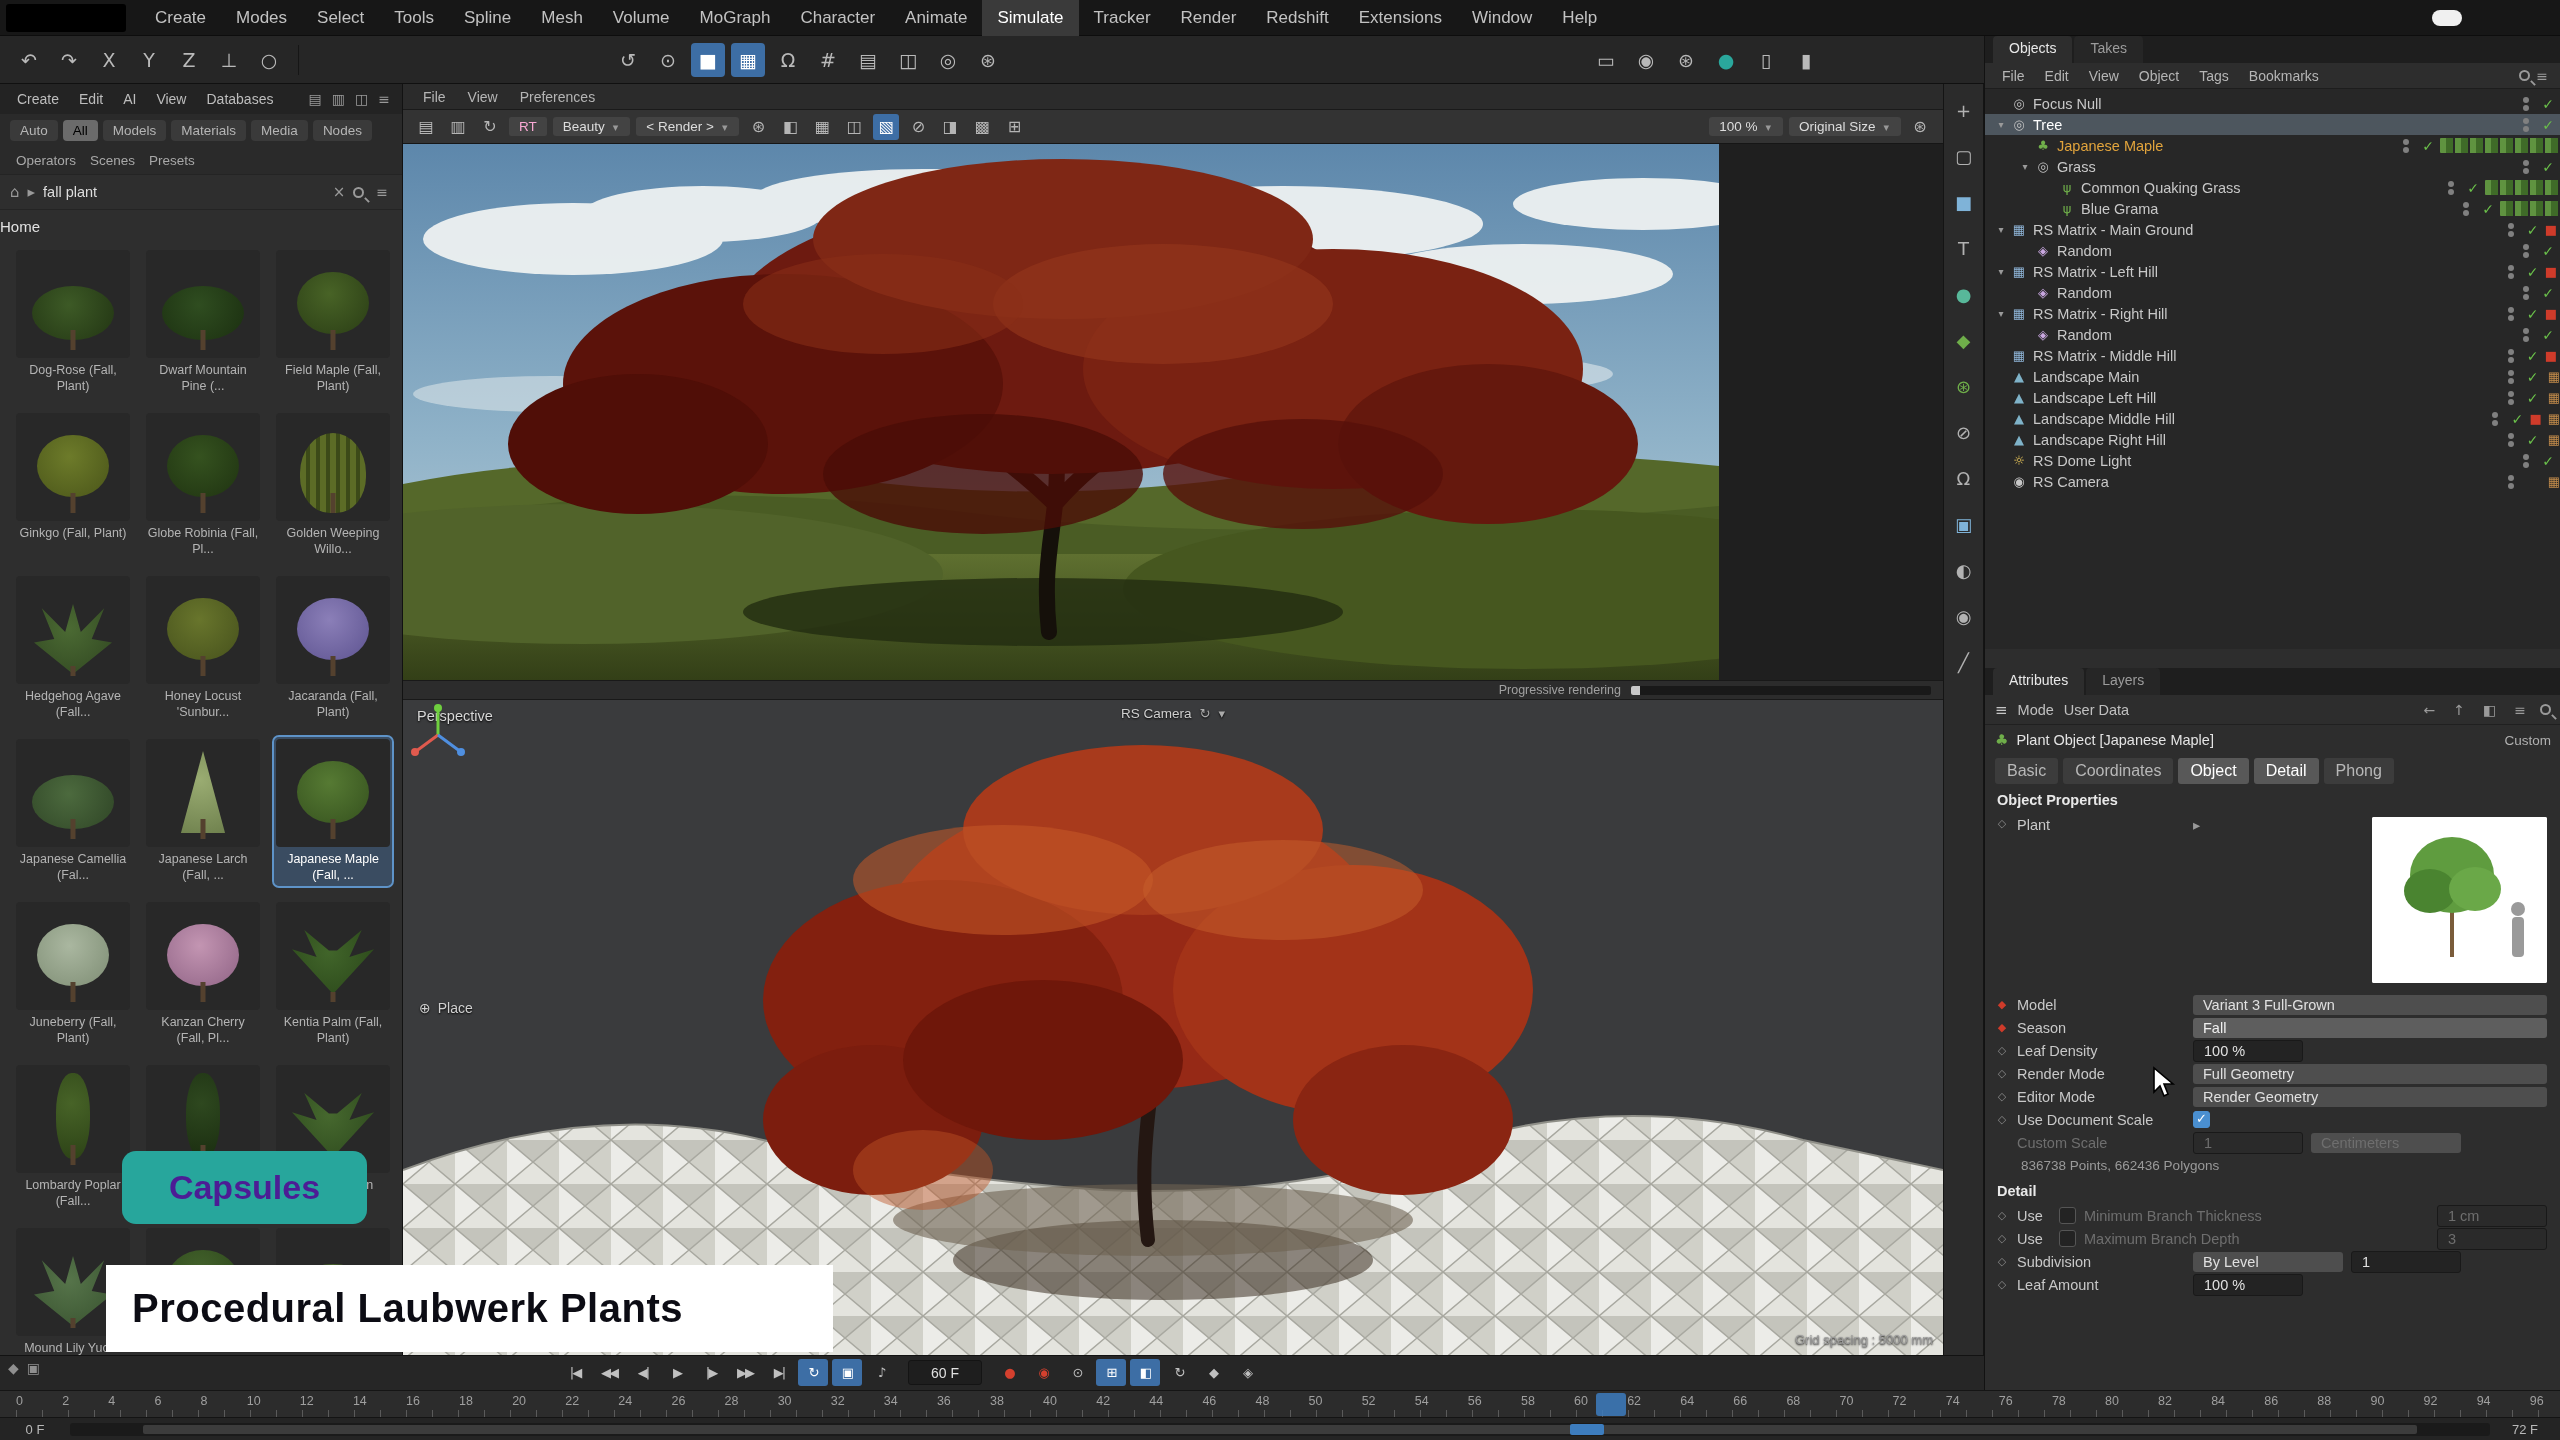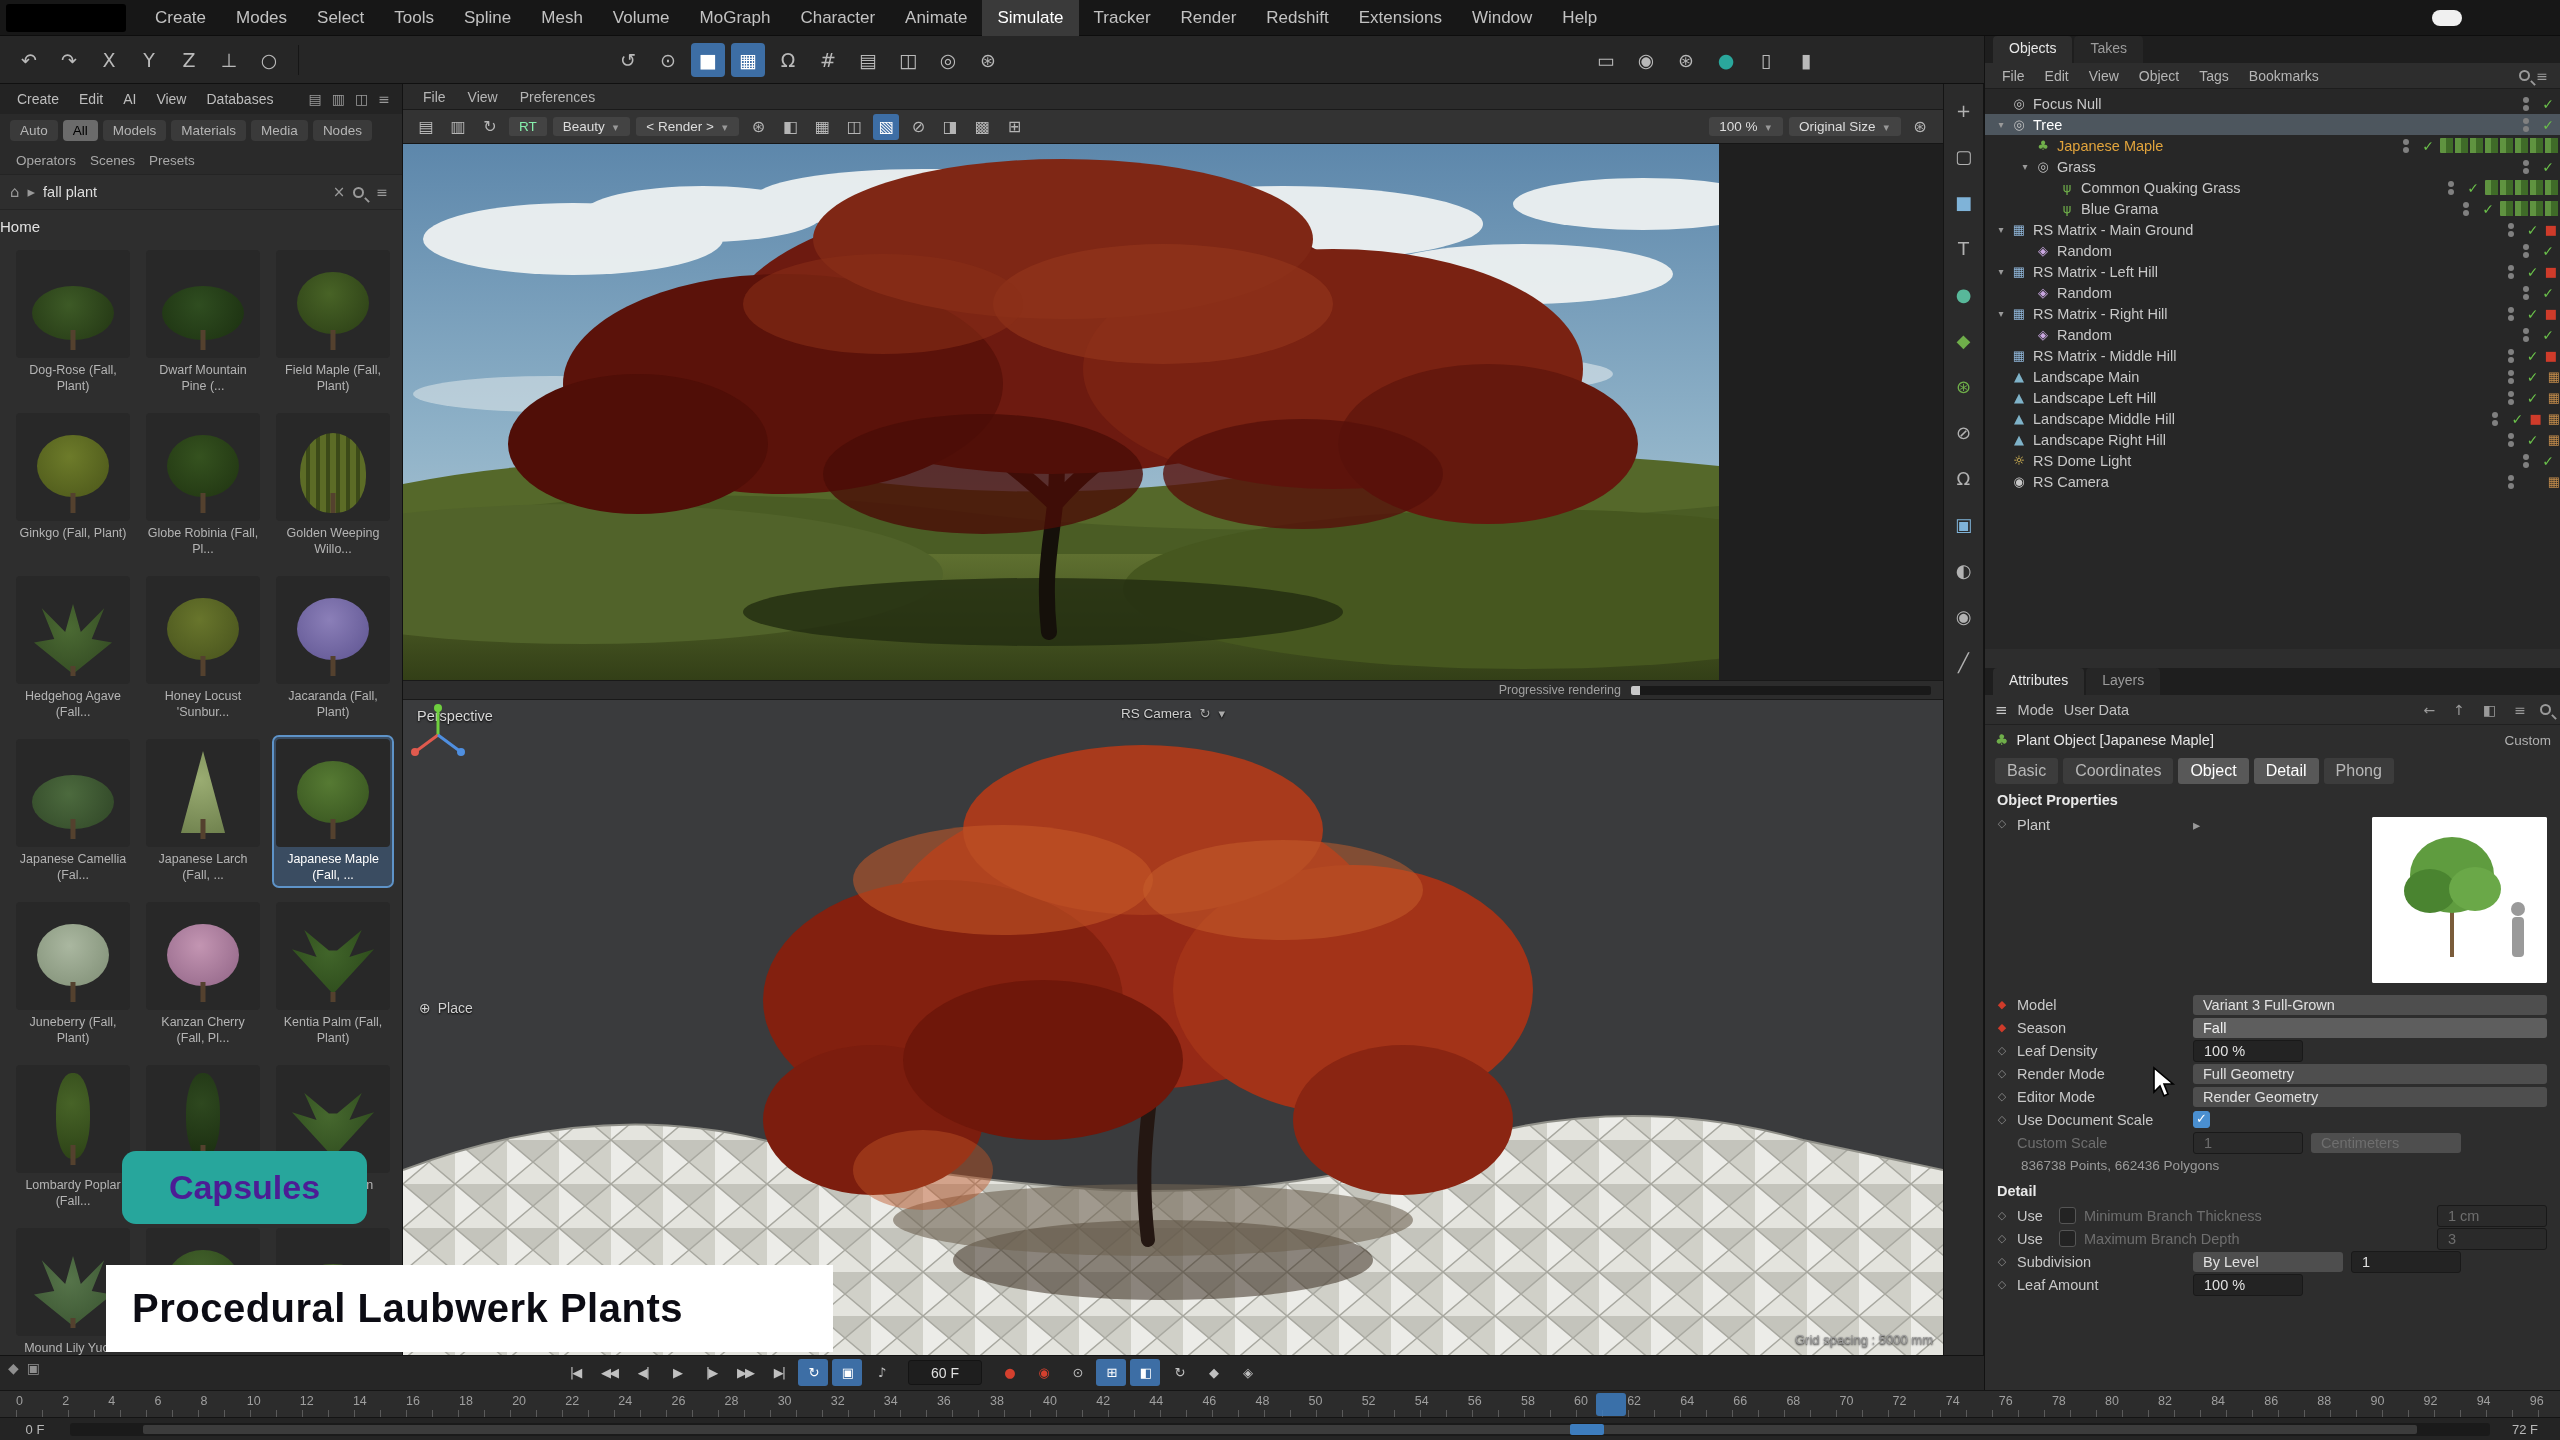--- a/index.html
+++ b/index.html
@@ -60,21 +60,21 @@
   .ab-label { font-size:12.5px; color:#b4b4b4; text-align:center; line-height:1.3; margin-top:4px; height:33px; overflow:hidden; }
   .ab-item.selected .ab-label { color:#fff; }
 
   
   #center { position:absolute; left:403px; top:84px; width:1540px; height:1271px; background:#262626; }
   .rv-menu { height:26px; display:flex; align-items:center; gap:2px; background:#2b2b2b; padding-left:10px; border-bottom:1px solid #1a1a1a; }
   .rv-menu span { padding:0 10px; font-size:14px; color:#b5b5b5; }
   .rv-toolbar { height:34px; display:flex; align-items:center; gap:6px; background:#333; padding:0 10px; border-bottom:1px solid #161616; }
   .rv-ic { min-width:26px; height:26px; display:flex; align-items:center; justify-content:center; font-size:16px; color:#b5b5b5; border-radius:3px; }
   .rv-ic.active { background:#3d6ea5; color:#fff; }
-  .rv-btn { padding:2px 10px; background:#434343; border-radius:2px; font-size:13.5px; color:#86efac; }
+  .rv-btn { padding:2px 10px; background:#434343; border-radius:2px; font-size:13.5px; color:#f9a8d4; }
   .rv-dd { padding:2px 12px 2px 10px; background:#434343; border-radius:3px; font-size:13.5px; color:#ddd; position:relative; }
   .rv-dd::after { content:"▾"; font-family:"DejaVu Sans",sans-serif; margin-left:8px; color:#999; font-size:11px; }
   .rv-canvas { height:536px; background:#1f1f1f; display:flex; }
   .rv-image { width:1316px; height:536px; }
   .rv-progress { height:20px; background:#2c2c2c; display:flex; align-items:center; justify-content:flex-end; gap:10px; padding-right:12px; border-top:1px solid #191919; border-bottom:1px solid #191919; }
   .rv-progress .plabel { font-size:12.5px; color:#a0a0a0; }
   .pbar { width:300px; height:9px; background:#191919; border-radius:2px; overflow:hidden; }
   .pbar > div { width:3%; height:100%; background:#c8c8c8; }
 
   #viewport { position:relative; width:1540px; height:655px; background:#3a3b3d; overflow:hidden; }

